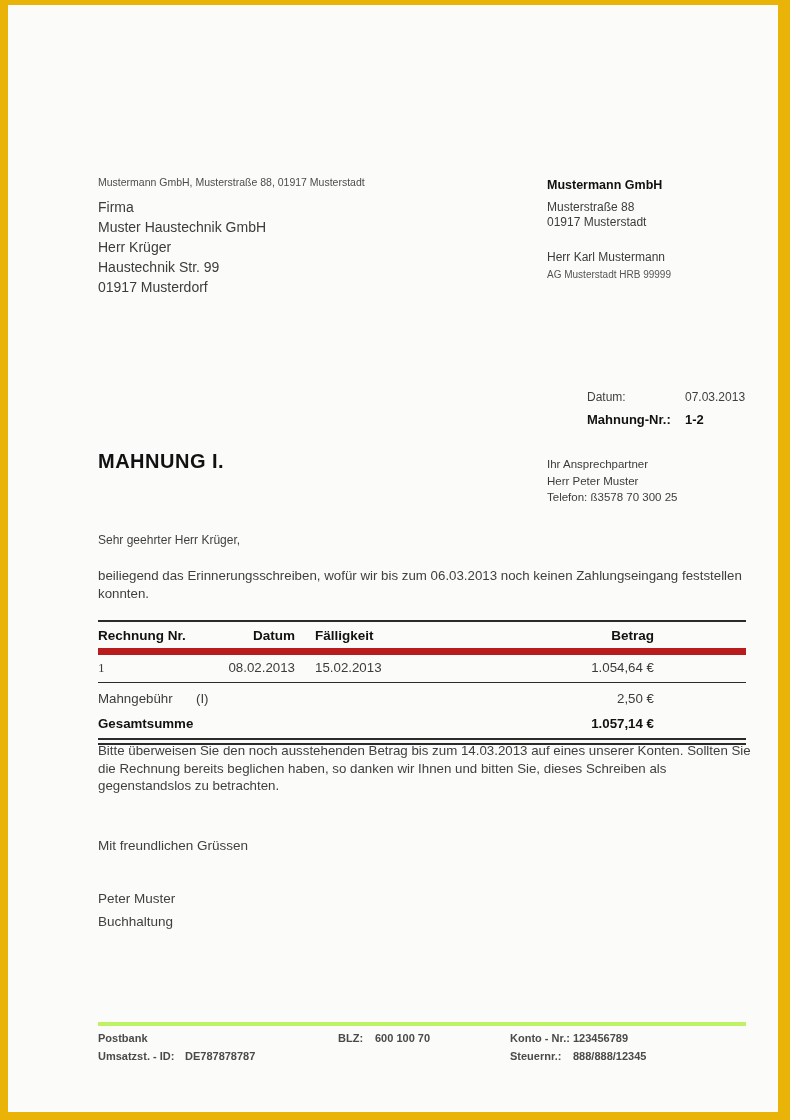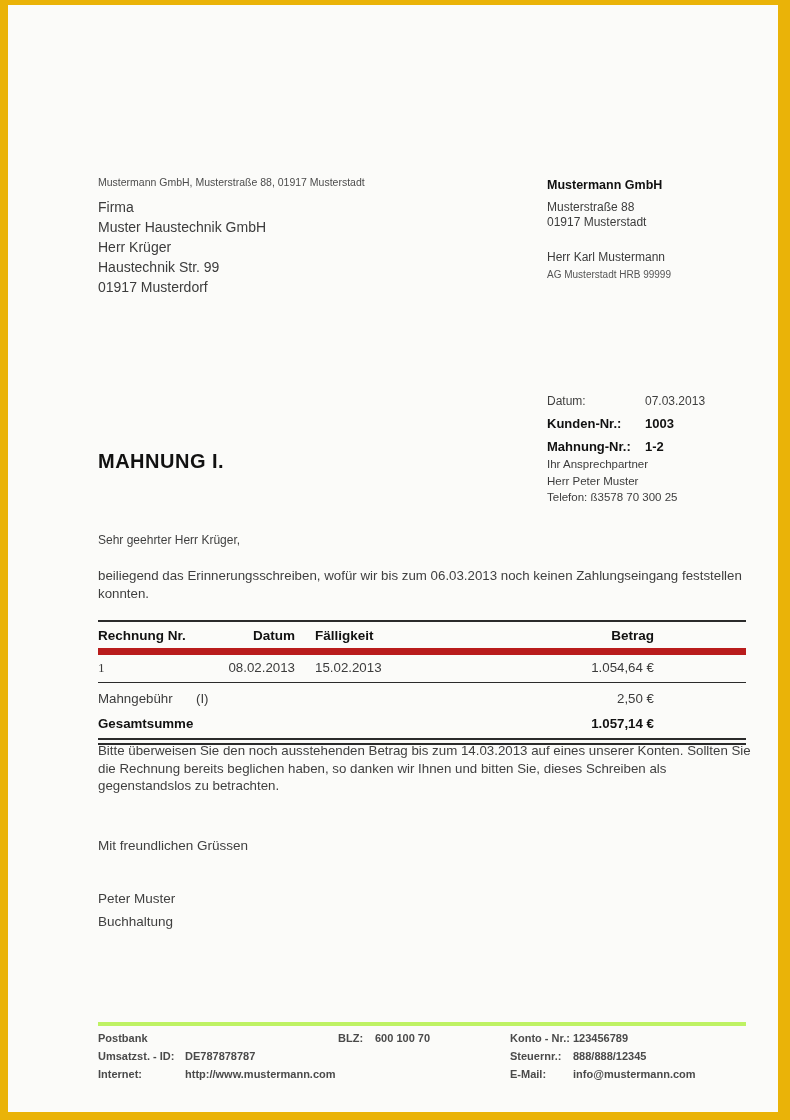--- a/index.html
+++ b/index.html
@@ -11,21 +11,21 @@
 
   .sender-line{left:98px;top:176px;font-size:10.5px;color:#4c4c4c;}
   .recipient{left:98px;top:197px;font-size:14px;line-height:20px;color:#3c3c3c;}
 
   .company{left:547px;top:178px;font-size:12px;line-height:15px;color:#3c3c3c;}
   .company .name{font-weight:bold;font-size:12.5px;color:#111;margin-bottom:7px;}
   .company .contact{margin-top:20px;}
   .company .registry{font-size:10px;color:#555;margin-top:2px;}
 
   .meta{left:547px;top:385px;width:205px;}
-  .meta .row{display:flex;height:23px;align-items:flex-end;font-size:12px;}
+  .meta .row{display:flex;height:23px;align-items:center;font-size:12px;margin-left:40px;}
   .meta .label{width:98px;flex:none;}
   .meta .row.bold{font-weight:bold;font-size:13px;color:#111;}
 
   .title{left:98px;top:450px;font-size:20px;font-weight:bold;color:#111;letter-spacing:0.5px;}
 
   .contact-block{left:547px;top:456px;font-size:11.5px;line-height:16.5px;color:#3c3c3c;}
 
   .greeting{left:98px;top:533px;font-size:12px;}
   .intro{left:98px;top:567px;width:652px;font-size:13.3px;line-height:17.5px;}
 
@@ -78,24 +78,20 @@
       <div>Musterstraße 88</div>
       <div>01917 Musterstadt</div>
       <div class="contact">Herr Karl Mustermann</div>
       <div class="registry">AG Musterstadt HRB 99999</div>
     </div>
 
     <div class="abs meta">
       <div class="row">
         <span class="label">Datum:</span>
         <span>07.03.2013</span>
-      </div>
-      <div class="row bold">
-        <span class="label">Kunden-Nr.:</span>
-        <span>1003</span>
       </div>
       <div class="row bold">
         <span class="label">Mahnung-Nr.:</span>
         <span>1-2</span>
       </div>
     </div>
 
     <div class="abs title">MAHNUNG I.</div>
 
     <div class="abs contact-block">
@@ -151,24 +147,16 @@
         <span class="fc fc6">123456789</span>
       </div>
       <div class="frow">
         <span class="fc fc1">Umsatzst. - ID:</span>
         <span class="fc fc2">DE787878787</span>
         <span class="fc fc3"></span>
         <span class="fc fc4"></span>
         <span class="fc fc5">Steuernr.:</span>
         <span class="fc fc6">888/888/12345</span>
       </div>
-      <div class="frow">
-        <span class="fc fc1">Internet:</span>
-        <span class="fc fc2">http://www.mustermann.com</span>
-        <span class="fc fc3"></span>
-        <span class="fc fc4"></span>
-        <span class="fc fc5">E-Mail:</span>
-        <span class="fc fc6">info@mustermann.com</span>
-      </div>
     </div>
 
   </div>
 </div>
 
 </body></html>

